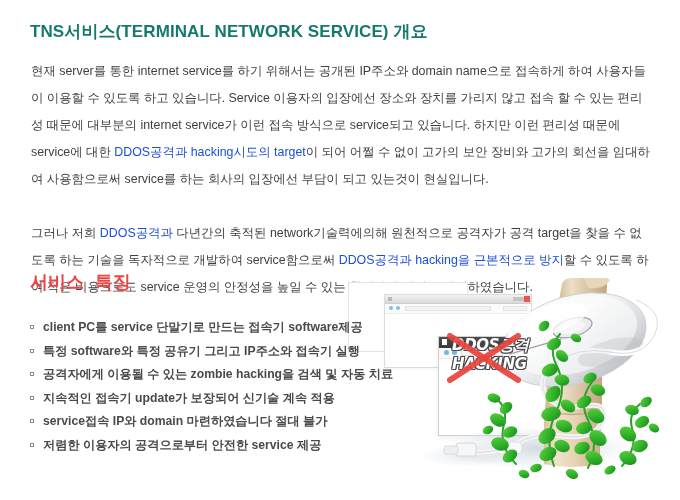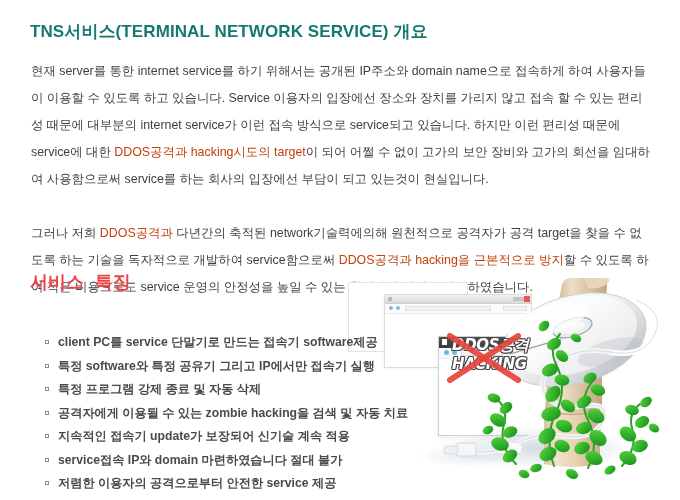--- a/index.html
+++ b/index.html
@@ -35,40 +35,40 @@
     top: 58px;
     width: 622px;
   }
   .para {
     font-size: 12.4px;
     line-height: 27px;
     color: #3f3f3f;
     margin: 0;
   }
   .para + .para { margin-top: 27px; }
-  .hl { color: #c2410c; }
+  .hl { color: #1d4ed8; }
 
   
   .features-heading {
     position: absolute;
     left: 30px;
     top: 270px;
     font-size: 18px;
     font-weight: bold;
     color: #ef4444;
     font-family: Liberation Mono, monospace;
   }
 
   
   .features-list {
     position: absolute;
     left: 30px;
     top: 316px;
     width: 330px;
-    margin: 15px;
+    margin: 0;
     padding: 0;
     list-style: none;
     z-index: 6;
   }
   .feature-item {
     position: relative;
     padding-left: 13px;
     font-size: 12.2px;
     font-weight: bold;
     color: #4a4a4a;
@@ -253,25 +253,21 @@
 
 <div class="features-heading">서비스 특징</div>
 
 <ul class="features-list">
   <li class="feature-item">
     <span class="bullet-sq"></span>
     <span>client PC를 service 단말기로 만드는 접속기 software제공</span>
   </li>
   <li class="feature-item">
     <span class="bullet-sq"></span>
-    <span>특정 software와 특정 공유기 그리고 IP에서만 접속기 실행</span>
-  </li>
-  <li class="feature-item">
-    <span class="bullet-sq"></span>
-    <span>특정 프로그램 강제 종료 및 자동 삭제</span>
+    <span>특정 software와 특정 공유기 그리고 IP주소와 접속기 실행</span>
   </li>
   <li class="feature-item">
     <span class="bullet-sq"></span>
     <span>공격자에게 이용될 수 있는 zombie hacking을 검색 및 자동 치료</span>
   </li>
   <li class="feature-item">
     <span class="bullet-sq"></span>
     <span>지속적인 접속기 update가 보장되어 신기술 계속 적용</span>
   </li>
   <li class="feature-item">

